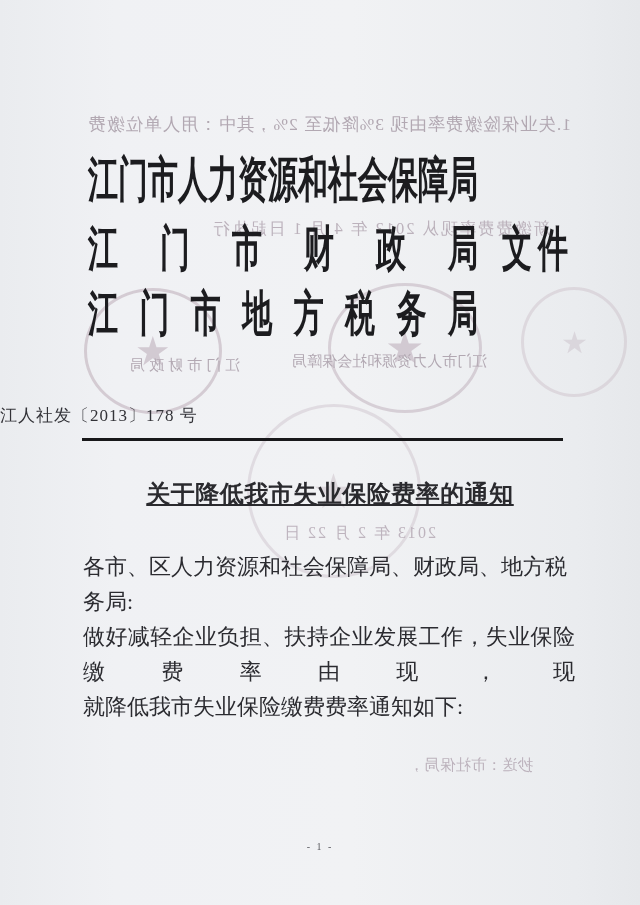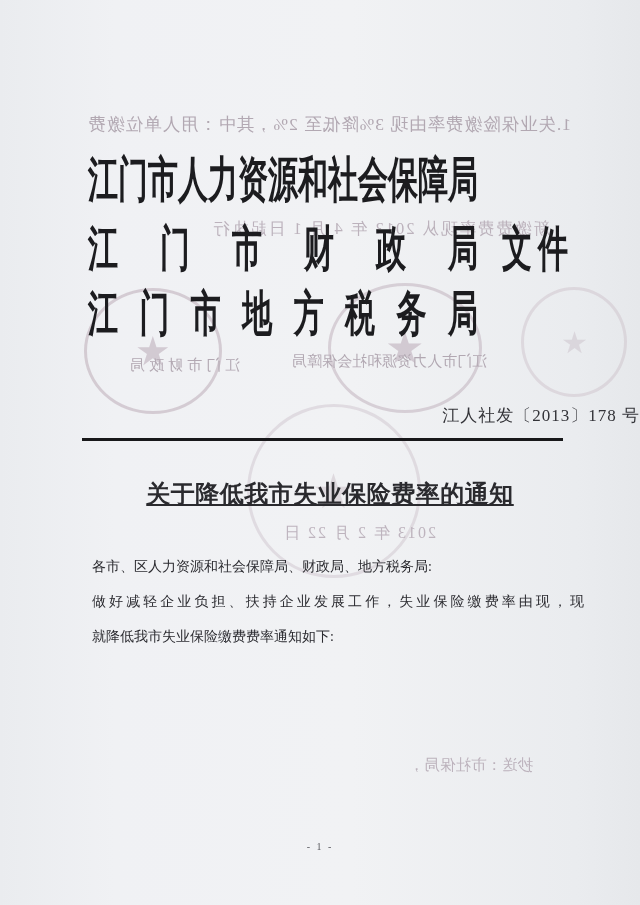--- a/index.html
+++ b/index.html
@@ -29,25 +29,25 @@
   
   .front{position:absolute;z-index:2;color:#26262a;}
   .agency{left:88px;width:390px;font-weight:bold;font-size:30px;line-height:32px;
           transform:scaleY(1.62);transform-origin:0 0;color:#1c1c1f;white-space:nowrap;}
   .agency1{top:154px;letter-spacing:0;}
   .agency-flex{display:flex;justify-content:space-between;}
   .agency2{top:223px;}
   .agency3{top:288px;}
   .doctype{left:502px;top:223px;font-weight:bold;font-size:30px;line-height:32px;
            transform:scaleY(1.62);transform-origin:0 0;letter-spacing:6px;color:#1c1c1f;white-space:nowrap;}
-  .docnum{left:0;top:404px;width:640px;text-align:right;font-size:17px;letter-spacing:1px;color:#333338;}
+  .docnum{left:0;top:404px;width:640px;text-align:left;font-size:17px;letter-spacing:1px;color:#333338;}
   .rule{left:82px;top:438px;width:481px;height:2.5px;background:#18181a;}
   .title{left:70px;top:478px;width:520px;text-align:center;font-size:24px;font-weight:bold;
          letter-spacing:0.5px;color:#2a2a2e;text-decoration:underline;}
-  .bodytext{left:92px;top:549px;width:492px;font-size:14px;line-height:35px;color:#2b2b30;}
+  .bodytext{left:83px;top:549px;width:492px;font-size:22px;line-height:35px;color:#2b2b30;}
   .bodytext .line{display:block;}
   .jlast{text-align:justify;text-align-last:justify;}
   .indent{text-indent:35px;}
   .pagenum{left:0;top:841px;width:640px;text-align:center;font-size:10px;letter-spacing:2px;color:#5a5a60;}
 </style>
 </head>
 <body>
 
 <div class="bleed bleed-top">1.失业保险缴费率由现 3%降低至 2%，其中：用人单位缴费</div>
 <div class="bleed bleed-mid">新缴费费率现从 2013 年 4 月 1 日起执行</div>

